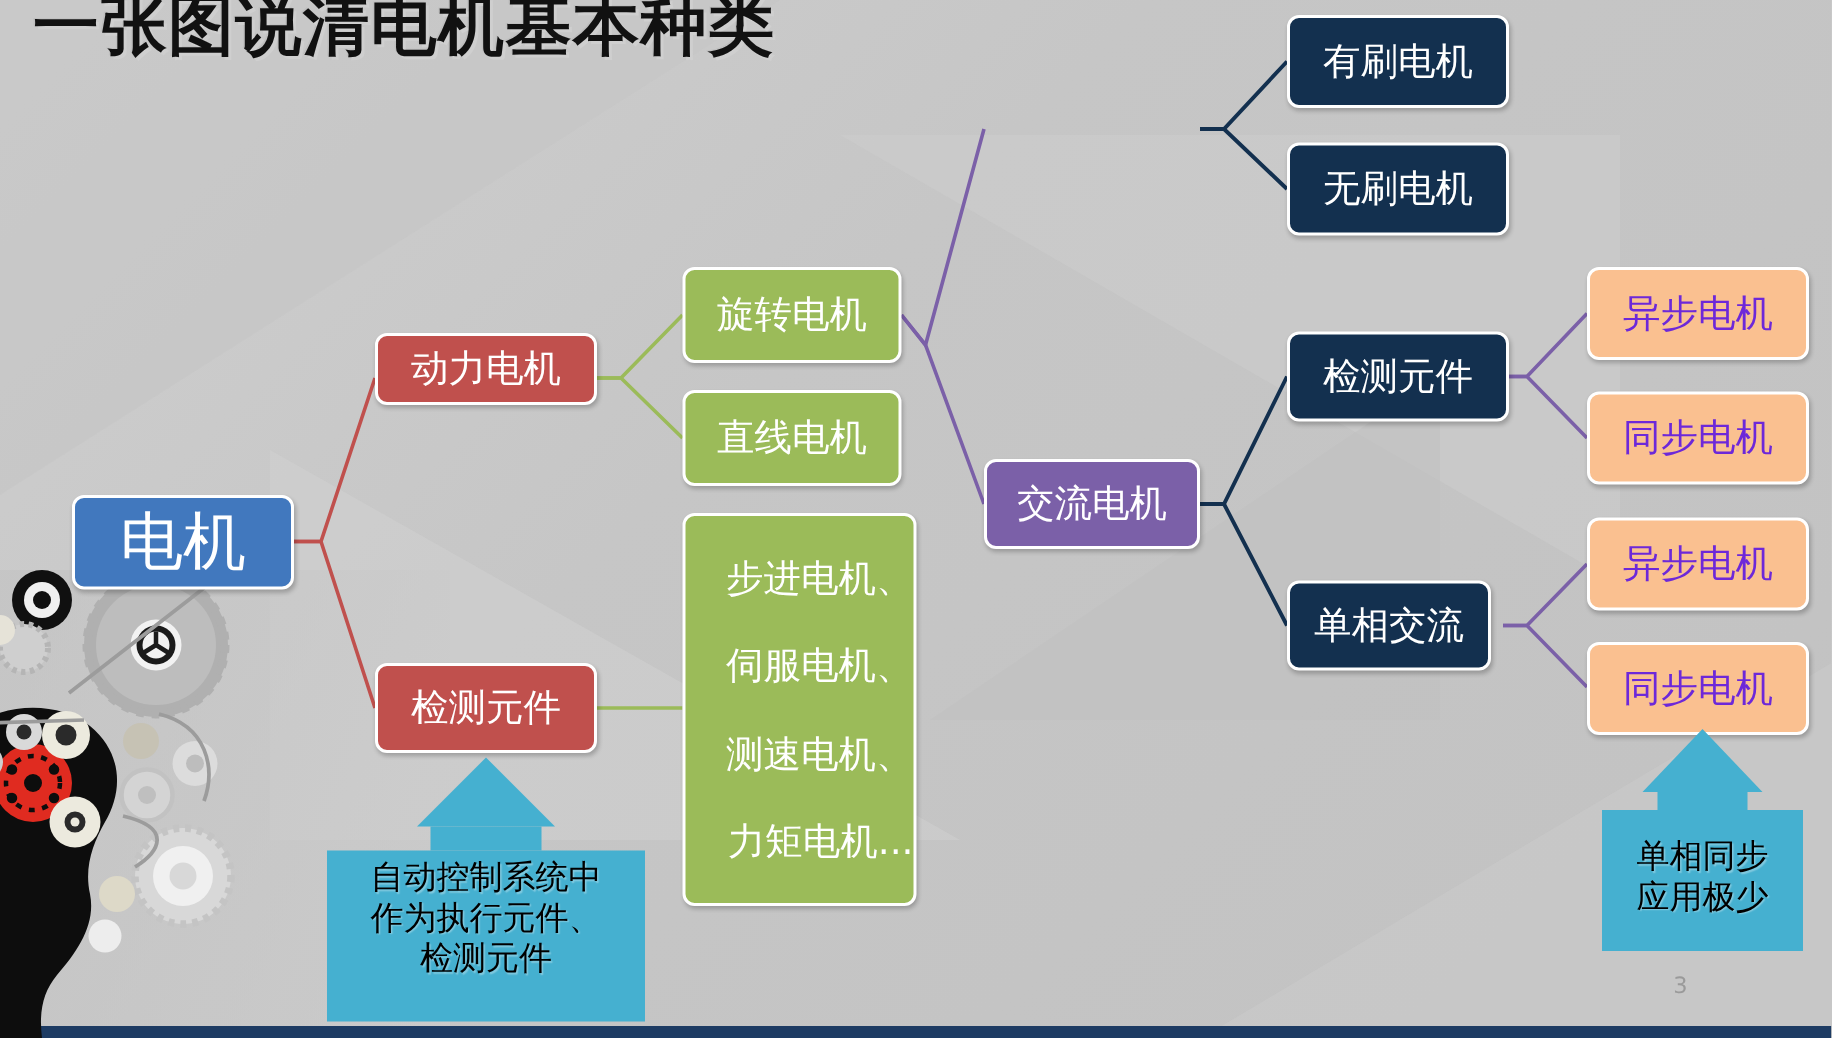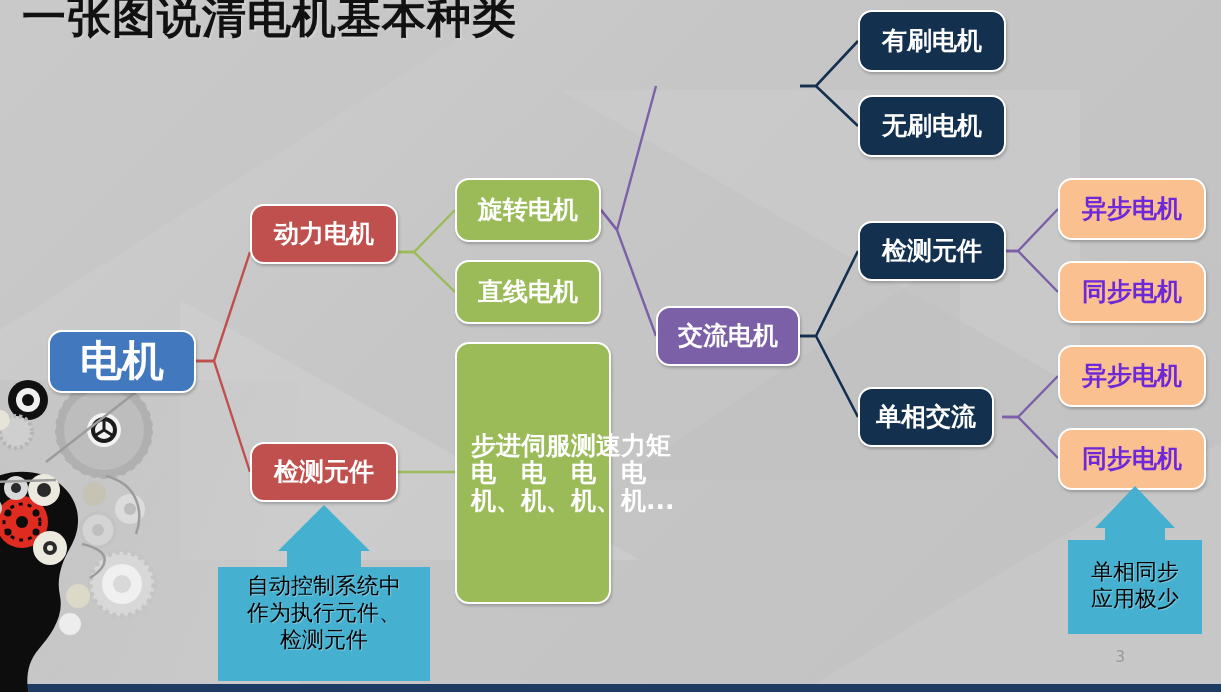--- a/index.html
+++ b/index.html
@@ -42,46 +42,45 @@
   #artwork{position:absolute;left:-14px;top:372px;width:260px;height:320px;z-index:5;}
 
   
   #links{position:absolute;inset:0;width:1221px;height:692px;z-index:8;}
 
   
   .node{
     position:absolute;
     box-sizing:border-box;
     display:flex;align-items:center;justify-content:center;
-    border-radius:14px;
+    border-radius:8px;
     border:2px solid #ffffff;
     color:#ffffff;
     font-size:25px;
     line-height:1.25;
     text-align:center;
     white-space:nowrap;
     z-index:14;
     box-shadow:1px 2px 3px rgba(0,0,0,.22);
     font-family:"DejaVu Sans","Liberation Sans",sans-serif;
-    font-weight:bold;
   }
   .n-blue   {background:#4178be;}
   .n-red    {background:#c0504d;}
   .n-green  {background:#9bbb59;}
   .n-purple {background:#7b60a8;}
   .n-navy   {background:#13304f;}
   .n-orange {background:#fac090;color:#6d28d9;border-color:#ffffff;}
 
   
   #node-root{font-size:42px;}
 
   
   #node-control-list{
-    justify-content:space-around;
-    align-items:center;
+    flex-direction:column;justify-content:space-around;
+    align-items:flex-end;
     padding:12px 0 12px 14px;
     white-space:normal;
   }
   #node-control-list .ln{display:block;font-size:25px;line-height:1.1;text-align:left;}
 
   
   .callout{position:absolute;z-index:16;}
   .callout .arrow{
     width:0;height:0;margin:0 auto;
     border-left:46px solid transparent;
@@ -208,21 +207,21 @@
     <path d="M1002 251 L1018 251 L1058 292" stroke="#7b60a8" stroke-width="2.4" fill="none"></path>
 
     <path d="M1002 417 L1018 417 L1058 376" stroke="#7b60a8" stroke-width="2.4" fill="none"></path>
     <path d="M1002 417 L1018 417 L1058 458" stroke="#7b60a8" stroke-width="2.4" fill="none"></path>
   </svg>
 
   <div id="title">一张图说清电机基本种类</div>
 
   <div class="node n-blue" id="node-root" style="left:48px;top:330px;width:148px;height:63px;">电机</div>
 
-  <div class="node n-red" style="left:250px;top:204px;width:148px;height:60px;">动力电机</div>
+  <div class="node n-red" style="left:250px;top:222px;width:148px;height:48px;">动力电机</div>
 
   <div class="node n-red" style="left:250px;top:442px;width:148px;height:60px;">检测元件</div>
 
   <div class="node n-green" style="left:455px;top:178px;width:146px;height:64px;">旋转电机</div>
 
   <div class="node n-green" style="left:455px;top:260px;width:146px;height:64px;">直线电机</div>
 
   <div class="node n-green" id="node-control-list" style="left:455px;top:342px;width:156px;height:262px;">
     <span class="ln">步进电机、</span>
     <span class="ln">伺服电机、</span>

